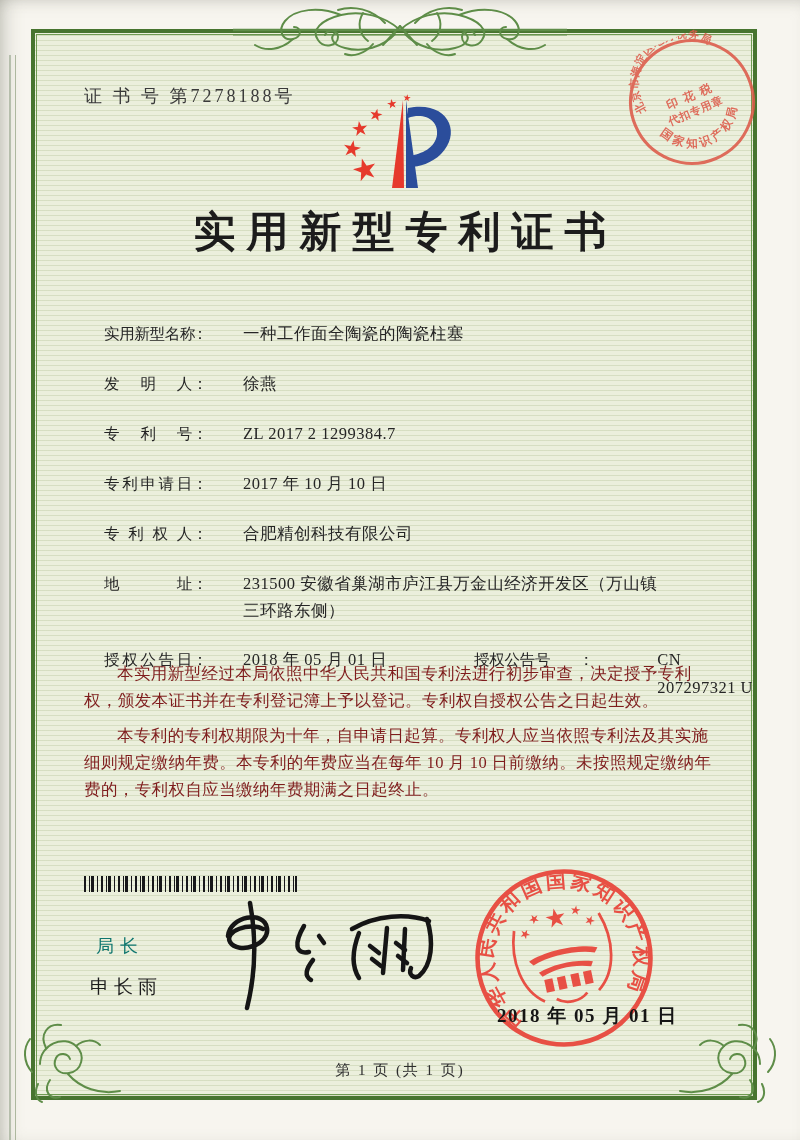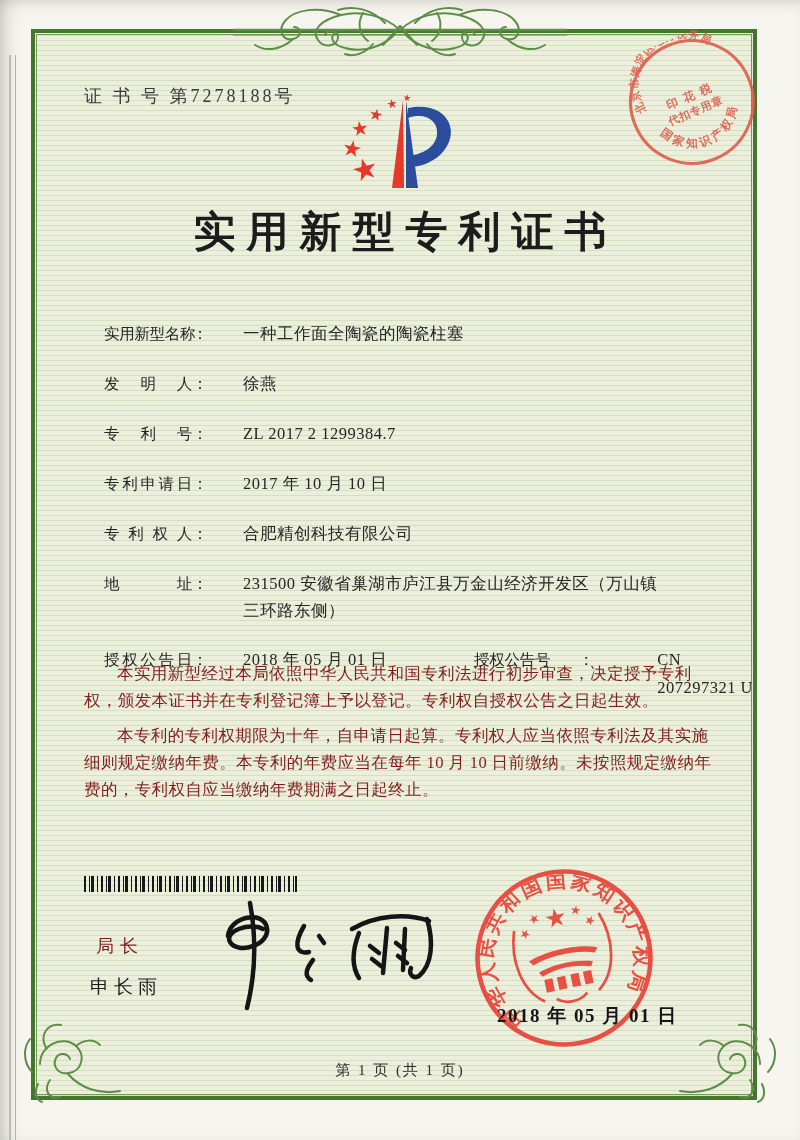--- a/index.html
+++ b/index.html
@@ -47,21 +47,21 @@
   .paras p { text-indent:2em; margin:0 0 8px 0; }
 
   .barcode { position:absolute; left:84px; top:876px; width:213px; height:16px;
              background-image:repeating-linear-gradient(90deg,
                #17171a 0 2px, rgba(0,0,0,0) 2px 5px,
                #17171a 5px 6px, rgba(0,0,0,0) 6px 7px,
                #17171a 7px 10px, rgba(0,0,0,0) 10px 13px,
                #17171a 13px 14px, rgba(0,0,0,0) 14px 17px); }
 
   .director-label { position:absolute; left:96px; top:934px; font-family:"Liberation Sans",sans-serif;
-                    font-size:18px; letter-spacing:6px; color:#7f1d1d; }
+                    font-size:18px; letter-spacing:6px; color:#0f766e; }
   .director-name  { position:absolute; left:90px; top:974px; font-family:"Liberation Sans",sans-serif;
                     font-size:19px; letter-spacing:5px; color:#1c1c1c; }
 
   .signature { position:absolute; left:200px; top:898px; }
 
   .seal-bottom { position:absolute; left:472px; top:866px; width:184px; height:184px;
                  transform:rotate(-12deg); opacity:.93; }
   .seal-date { position:absolute; left:497px; top:1003px; font-size:19px; color:#151515;
                letter-spacing:1.5px; font-weight:600; }
 

